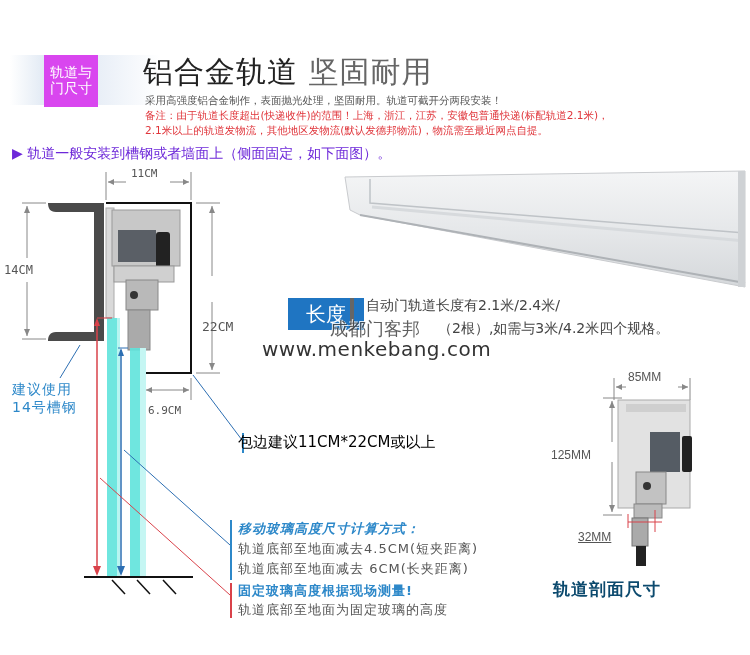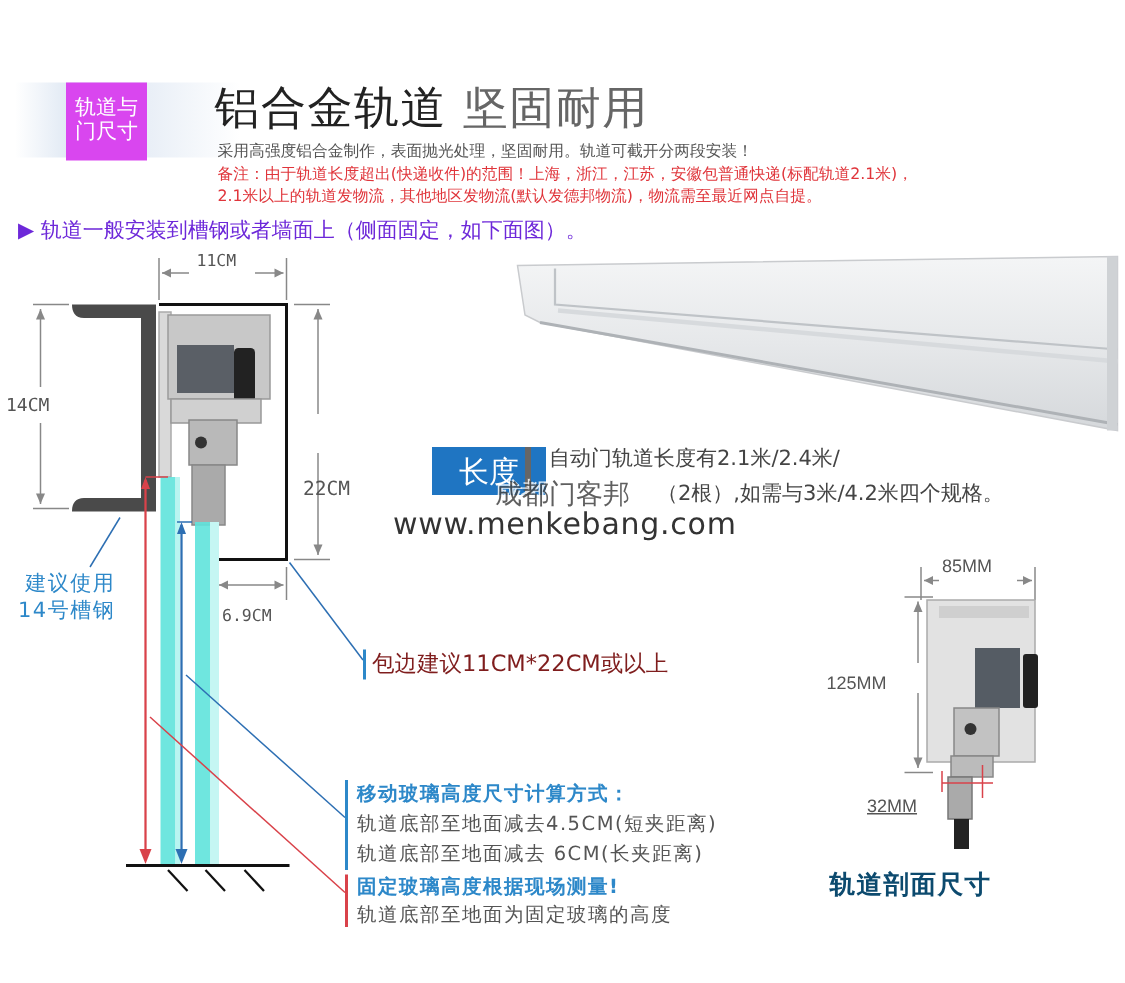--- a/index.html
+++ b/index.html
@@ -24,26 +24,26 @@
     font-size: 20px; line-height: 32px; text-align: center; }
   .len-bar { left: 350px; top: 298px; width: 4px; height: 32px; background: #666; }
   .len-text1 { left: 366px; top: 297px; font-size: 14px; color: #444; white-space: nowrap; }
   .len-text2 { left: 438px; top: 320px; font-size: 14px; color: #444; white-space: nowrap; }
   .wm1 { left: 330px; top: 317px; font-size: 18px; color: #444; opacity: .85; white-space: nowrap;
     text-shadow: 1px 1px 0 #fff, -1px -1px 0 #fff; }
   .wm2 { left: 262px; top: 337px; font-size: 20px; color: #333; white-space: nowrap; letter-spacing: .5px;
     text-shadow: 1px 1px 0 #fff, -1px -1px 0 #fff; }
 
   
-  .recommend { left: 12px; top: 380px; font-size: 14px; color: #2d88c9; line-height: 18px; text-align: right; letter-spacing: 1px; }
-  .wrap-note { left: 248px; top: 433px; font-size: 15px; color: #7f1d1d; white-space: nowrap; }
+  .recommend { left: 12px; top: 380px; font-size: 14px; color: #2d88c9; line-height: 18px; text-align: left; letter-spacing: 1px; }
+  .wrap-note { left: 238px; top: 433px; font-size: 15px; color: #000000; white-space: nowrap; }
   .wrap-bar { left: 242px; top: 433px; width: 2px; height: 20px; background: #2d88c9; }
 
   .calc-bar { left: 230px; top: 520px; width: 2px; height: 60px; background: #2d88c9; }
-  .calc-title { left: 238px; top: 520px; font-size: 13px; color: #2d88c9; font-weight: bold; white-space: nowrap; letter-spacing: 1px; }
+  .calc-title { left: 238px; top: 520px; font-size: 13px; color: #2d88c9; font-weight: bold; white-space: nowrap; letter-spacing: 1px; font-style: italic; }
   .calc-l1 { left: 238px; top: 540px; font-size: 13px; color: #555; white-space: nowrap; letter-spacing: 1px; }
   .calc-l2 { left: 238px; top: 560px; font-size: 13px; color: #555; white-space: nowrap; letter-spacing: 1px; }
   .fix-bar { left: 230px; top: 583px; width: 2px; height: 35px; background: #d9424a; }
   .fix-title { left: 238px; top: 582px; font-size: 13px; color: #2d88c9; font-weight: bold; white-space: nowrap; letter-spacing: 1px; }
   .fix-l1 { left: 238px; top: 601px; font-size: 13px; color: #555; white-space: nowrap; letter-spacing: 1px; }
 
   .section-caption { left: 553px; top: 578px; font-size: 17px; color: #0c4a6e; font-weight: bold; white-space: nowrap; letter-spacing: 1px; }
 
   .dim { font-family: "DejaVu Sans Mono", "Liberation Mono", monospace; color: #555; white-space: nowrap; }
   .d11 { left: 131px; top: 167px; font-size: 11px; }

